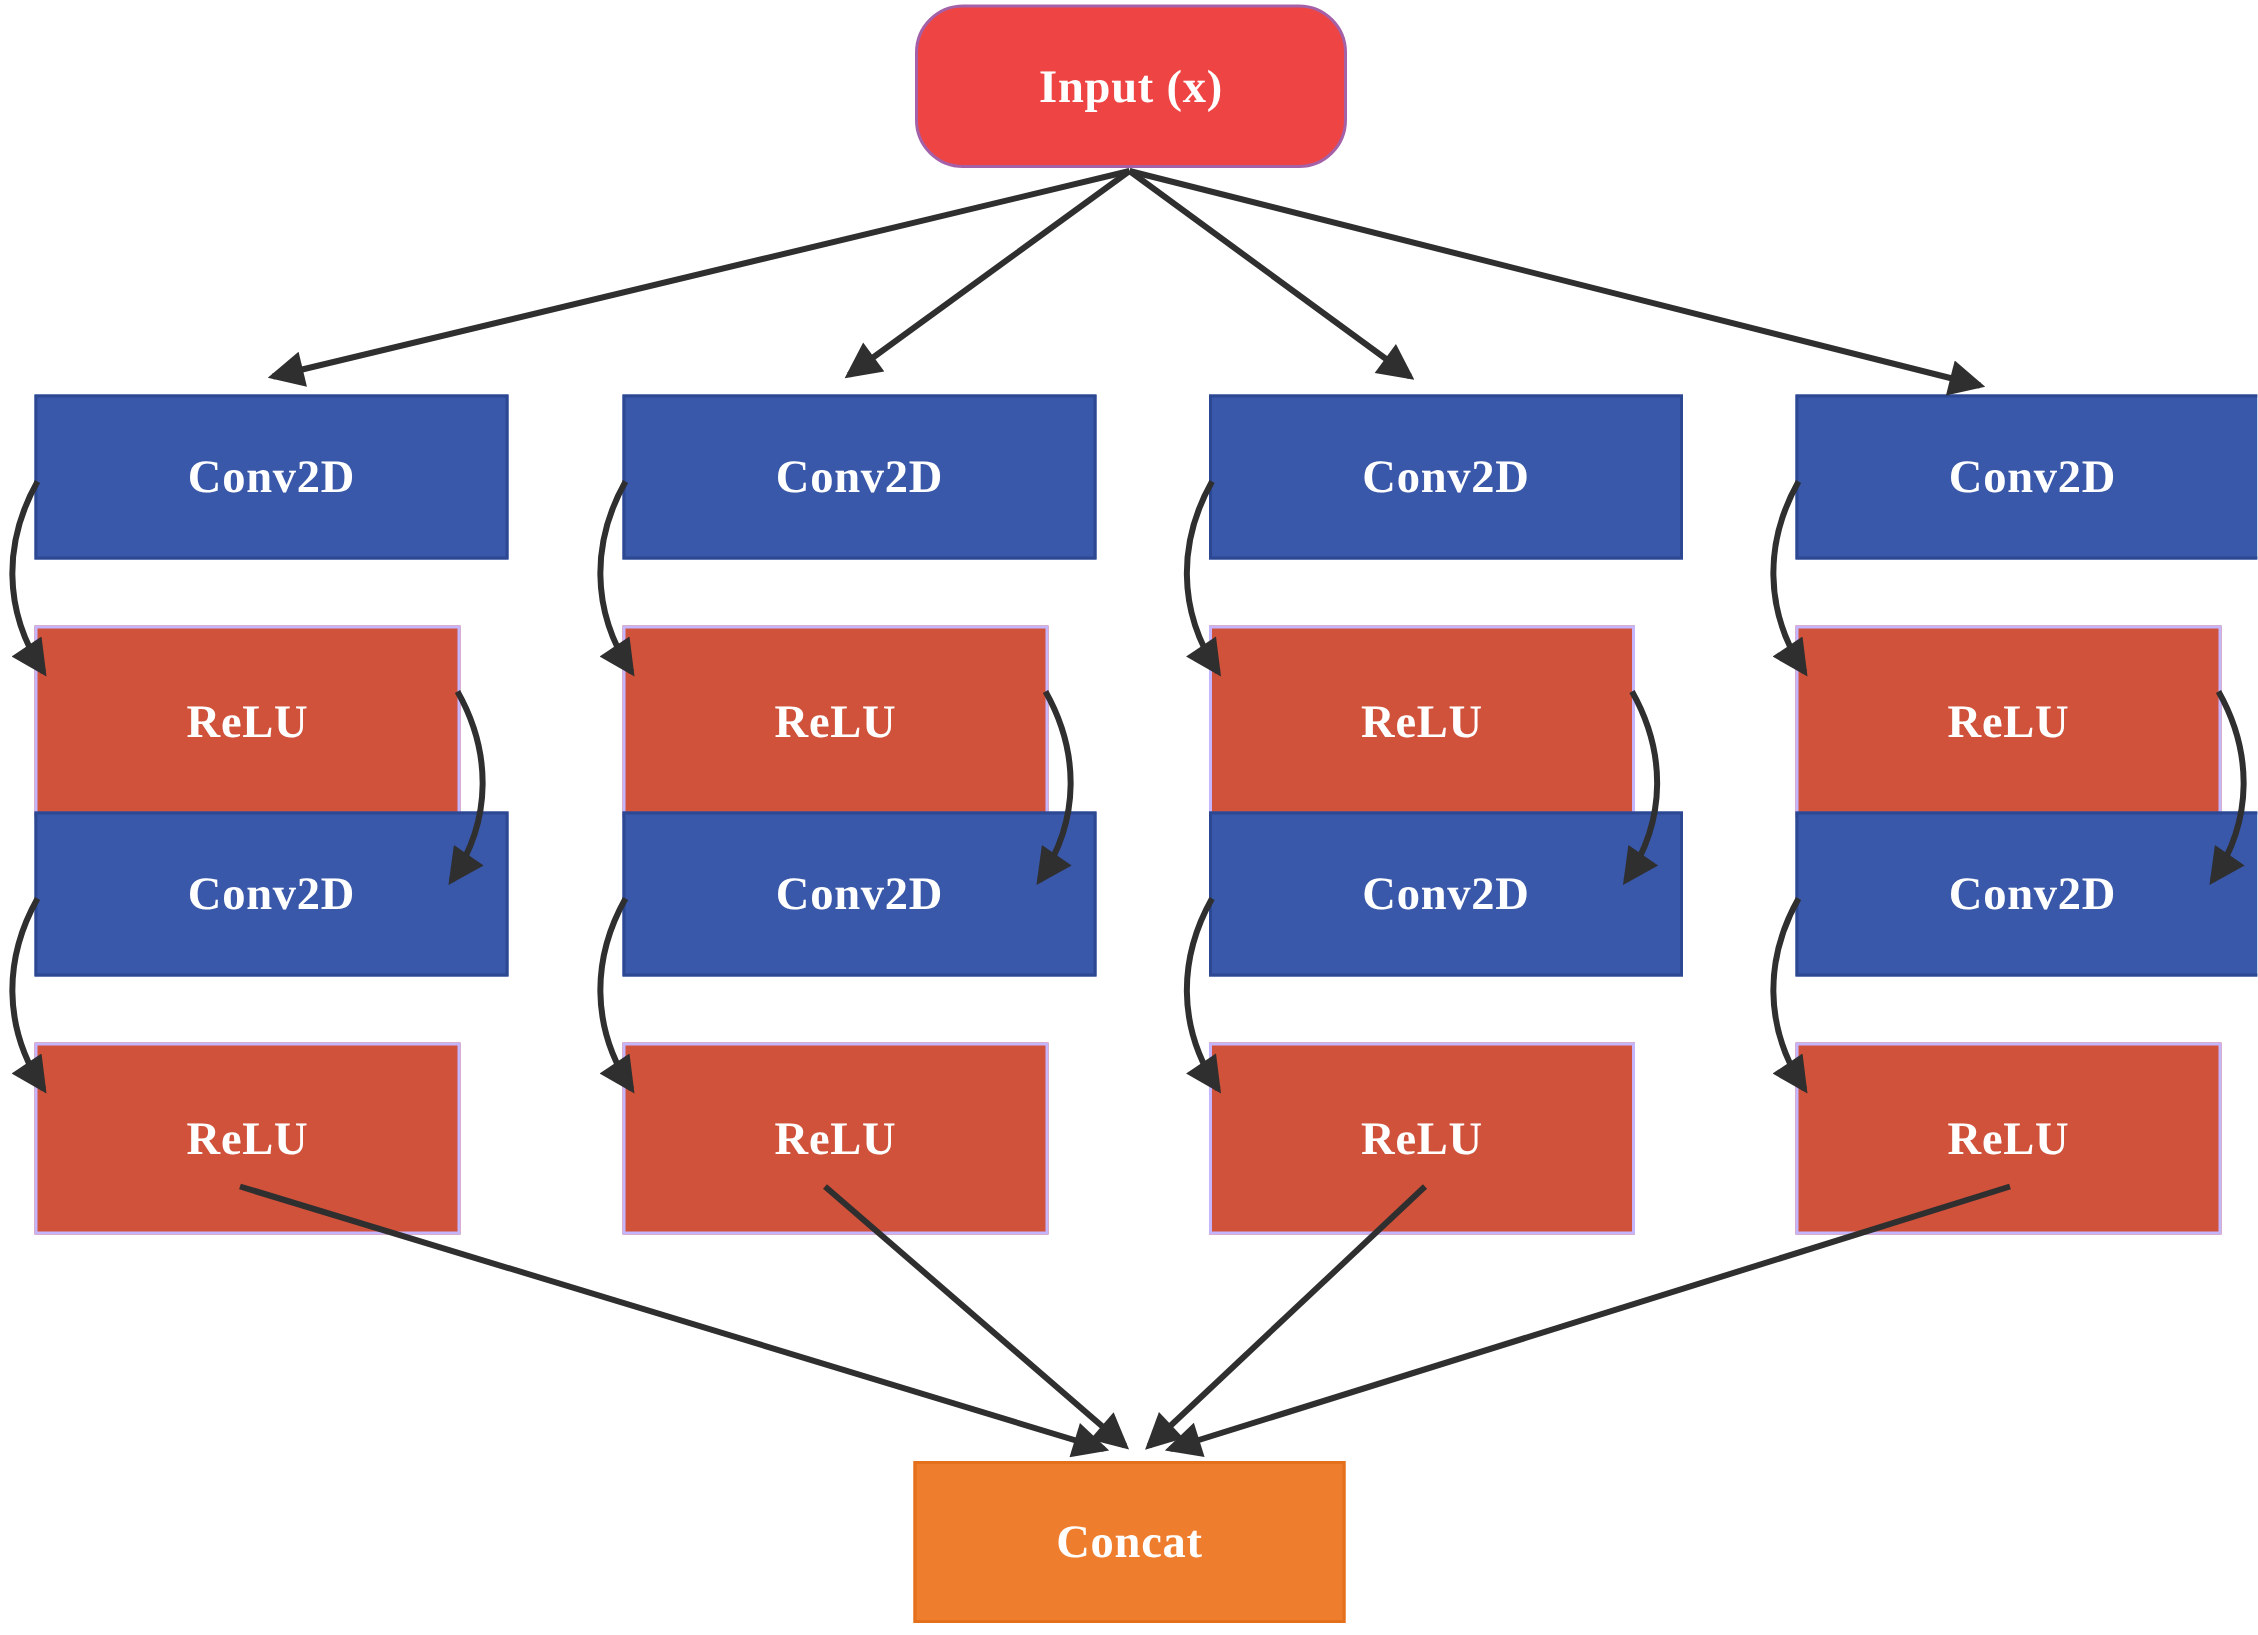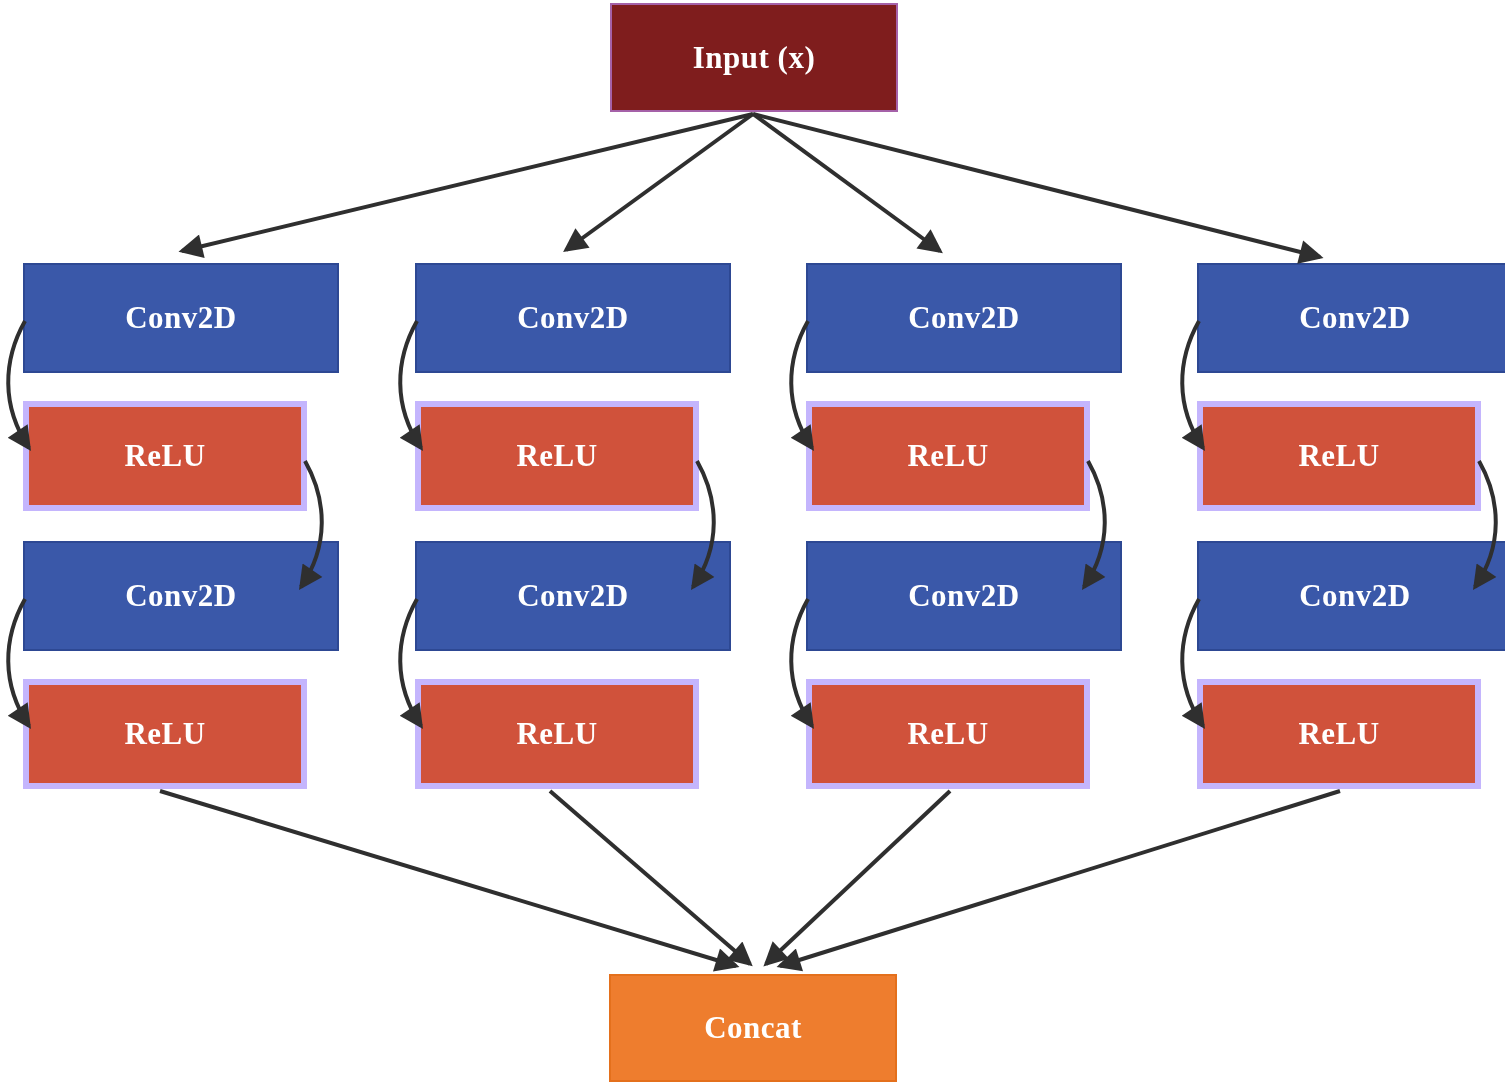--- a/index.html
+++ b/index.html
@@ -45,22 +45,22 @@
     background: #b16eb2;
     border: 2px solid #a561a8;
   }
   .conv-node {
     background: #3a58a9;
     border: 2px solid #2d4893;
     width: 316px; height: 110px;
   }
   .relu-node {
     background: #d0523b;
-    border: 6px solid #c4b5fd;
-    width: 284px; height: 110px;
+    border: 2px solid #c4b5fd;
+    width: 284px; height: 128px; margin-top: 16px;
   }
   .concat-node {
     left: 609px; top: 974px;
     width: 288px; height: 108px;
     background: #ee7d2e;
     border: 2px solid #e4701c;
   }
   
   .col-0 { left: 23px; }
   .col-1 { left: 415px; }
@@ -113,21 +113,21 @@
 
       <g>
         <path d="M160,791 L736,966" marker-end="url(#ah)"></path>
         <path d="M550,791 L750,964" marker-end="url(#ah)"></path>
         <path d="M950,791 L766,964" marker-end="url(#ah)"></path>
         <path d="M1340,791 L780,966" marker-end="url(#ah)"></path>
       </g>
     </g>
   </svg>
 
-  <div class="node input-node" style="background-color: #7f1d1d;">
+  <div class="node input-node" style="background-color: #ef4444; border-radius: 32px;">
     <span class="label">Input (x)</span>
   </div>
 
   <div class="node conv-node col-0 row-0" style="background-color: rgb(58, 88, 169);">
     <span class="label">Conv2D</span>
   </div>
   <div class="node relu-node col-0 row-1" style="background-color: rgb(208, 82, 59);">
     <span class="label">ReLU</span>
   </div>
   <div class="node conv-node col-0 row-2" style="background-color: rgb(58, 88, 169);">

